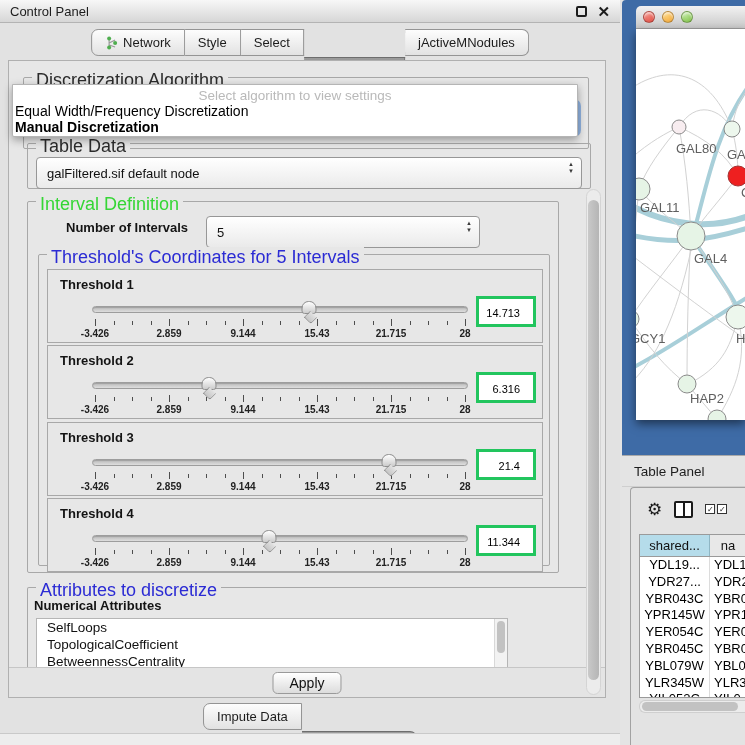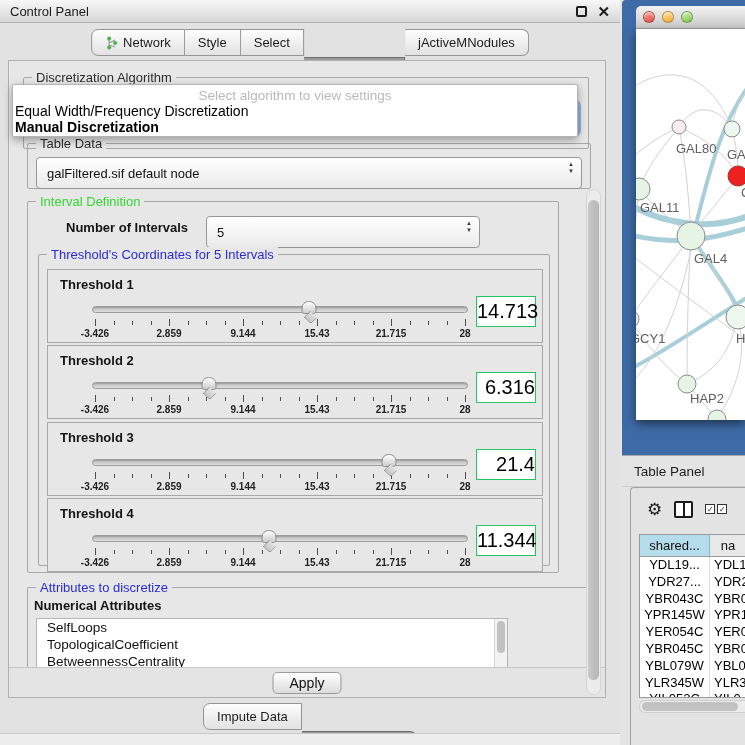--- a/index.html
+++ b/index.html
@@ -23,21 +23,21 @@
   .seg .tab:last-child { border-radius:0 7px 7px 0; }
   .seg .tab.selected { background:linear-gradient(#9b9b9b,#787878); color:#f0f0f0; border-color:#6d6d6d;margin-top:28px; }
   .top-tabs { top:29px; left:50%; transform:translateX(-50%); }
   .bottom-tabs { top:703px; left:50%; transform:translateX(-50%); }
 
   .cp-main { position:absolute; left:8px; top:60px; width:598px; height:638px;
     background:#e7e7e7; border:1px solid #b0b0b0; }
 
   .groupbox { position:absolute; border:1px solid #a8a8a8; border-radius:2px; }
   .group-title { position:absolute; top:-8px; left:8px; background:#e7e7e7; padding:0 4px;
-    font-size:13px; color:#2c2c2c; white-space:nowrap; }
+    font-size:18px; color:#2c2c2c; white-space:nowrap; }
   .group-title.green { color:var(--titled-green,#35d635); }
   .group-title.blue  { color:var(--titled-blue,#2b2bd4); }
 
   .combo { position:absolute; background:linear-gradient(#ffffff,#eaeaea); border:1px solid #979797;
     border-radius:4px; font-size:13px; color:#111; display:flex; align-items:center;
     padding:0 22px 0 10px; height:32px; }
   .combo .stepper { position:absolute; right:7px; top:3px; font-size:6px; line-height:7px;
     color:#3a3a3a; text-align:center; }
   .combo.focused { box-shadow:0 0 0 3px var(--focus-ring,rgba(98,150,219,.65)); border-color:#5a8ecf; }
 
@@ -61,22 +61,22 @@
     border-radius:7px 7px 3px 3px; z-index:2; }
   .thumb:after { content:""; position:absolute; left:2.5px; top:11px; width:8px; height:8px;
     background:linear-gradient(#e2e2e2,#c6c6c6); border:1px solid #8f8f8f; border-top:none;
     transform:rotate(45deg); border-radius:0 0 3px 0; }
   .ticks { position:absolute; left:3px; right:3px; top:19px; height:8px; }
   .tick { position:absolute; top:2px; width:1px; height:4px; background:#4d4d4d; }
   .tick.major { top:0; height:7px; }
   .scale-labels { position:absolute; left:3px; right:3px; top:28px; height:12px;text-align:center; }
   .scale-label { position:absolute; transform:translateX(-50%); font-size:10px; font-weight:bold; color:#222; white-space:nowrap; }
   .th-value { position:absolute; left:428px; top:26px; width:60px; height:31px; background:#ffffff;
-    border:1px solid #22c55e; font-size:20px; color:#000; text-align:right;
-    line-height:29px; padding-right:0; }
+    border:3px solid #22c55e; font-size:11px; color:#000; text-align:right;
+    line-height:29px; padding-right:13px; }
 
   
   .attr-list { position:absolute; left:8px; top:30px; width:472px; height:52px; background:#ffffff;
     border:1px solid #b5b5b5; overflow:hidden; }
   .attr-item { font-size:13.5px; color:#111; padding-left:10px; height:17px; line-height:17px; }
   .attr-scroll { position:absolute; right:0; top:0; bottom:0; width:13px; background:#f2f2f2; border-left:1px solid #d8d8d8; }
   .attr-scroll .sthumb { position:absolute; left:2px; right:2px; top:2px; height:32px; background:#c2c2c2; border-radius:5px; }
 
   .apply-row { position:absolute; left:0; bottom:0; width:100%; height:30px; border-top:1px solid #c6c6c6; background:#e4e4e4; }
   .apply-btn { position:absolute; left:50%; top:4px; transform:translateX(-50%);

